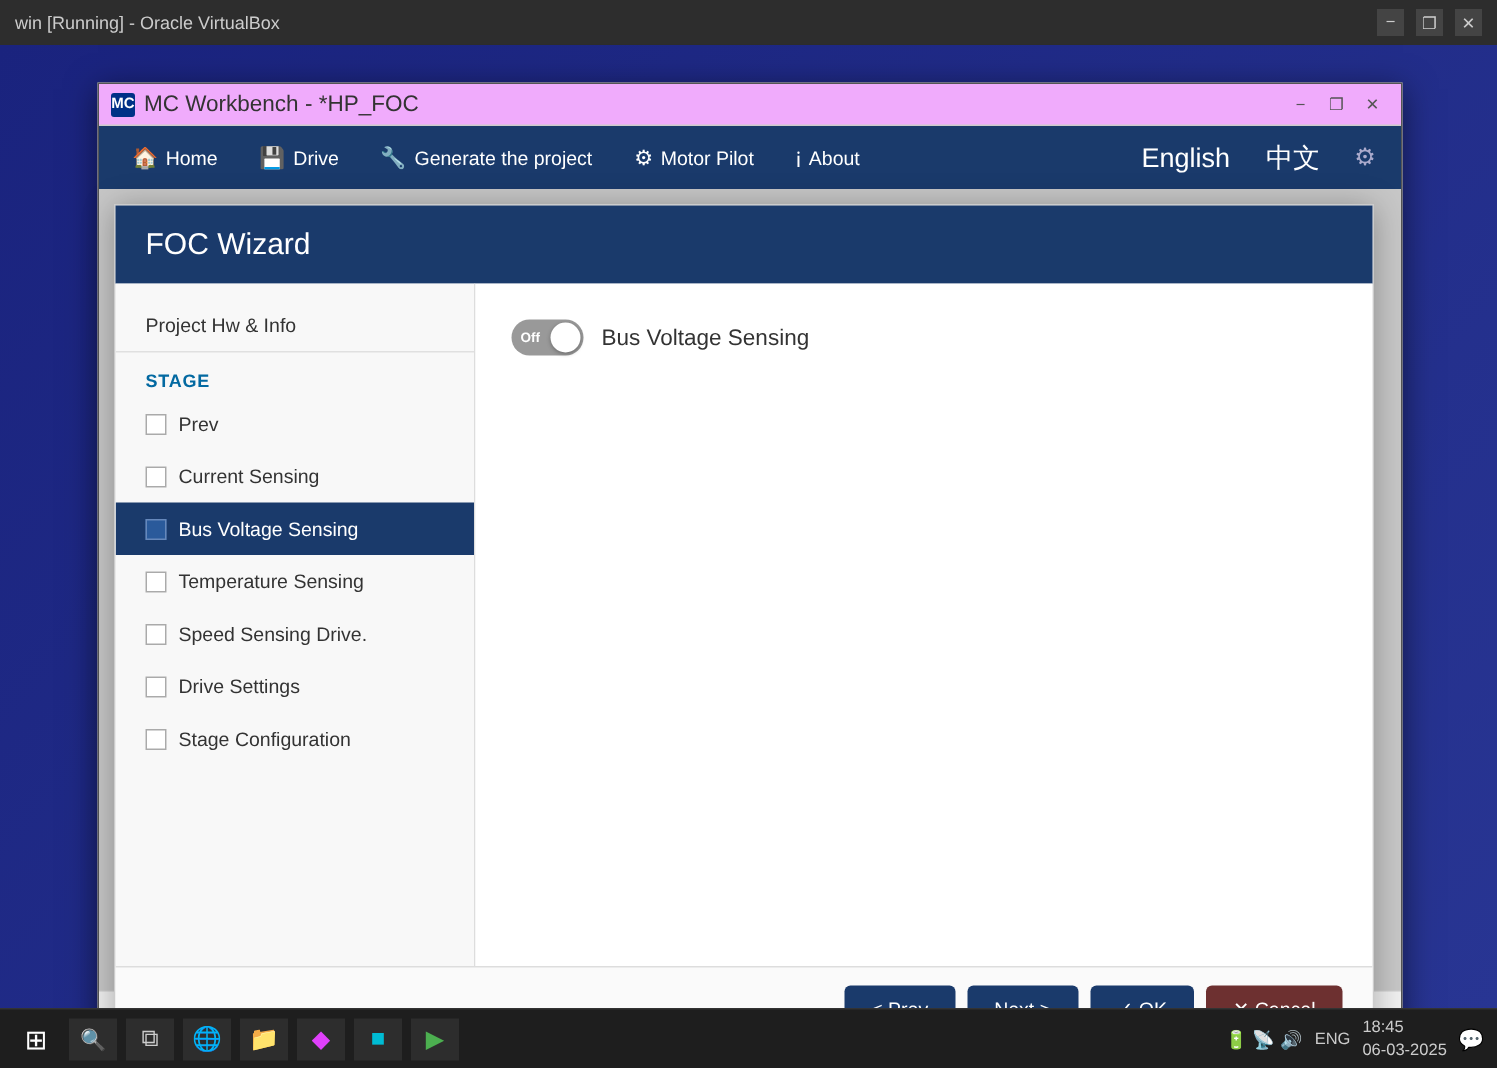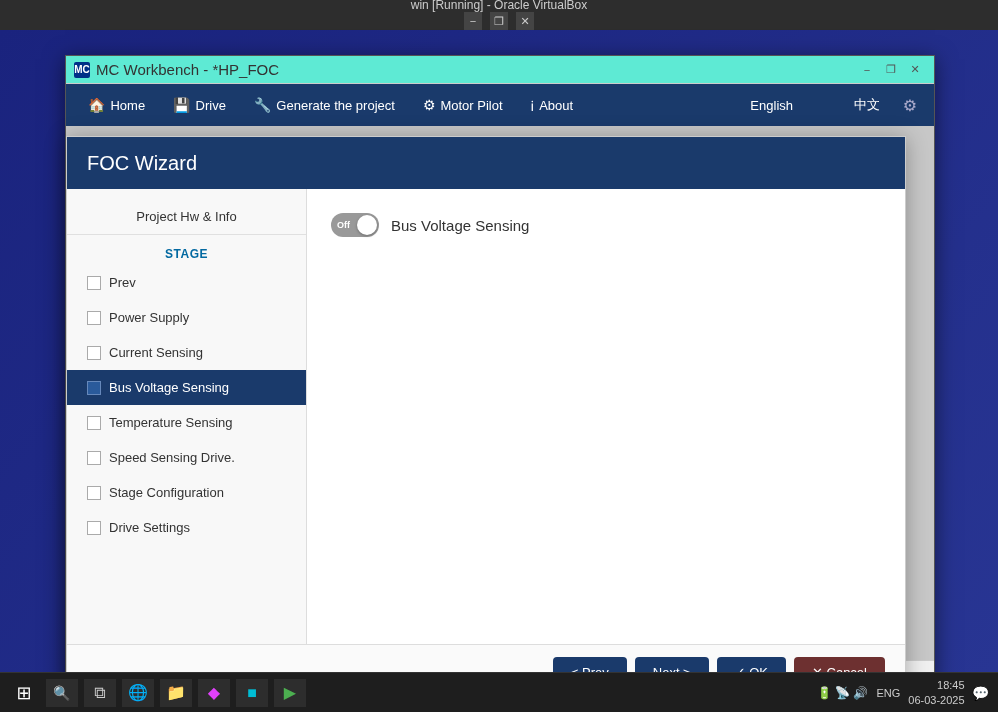--- a/index.html
+++ b/index.html
@@ -11,25 +11,24 @@
       overflow: hidden;
       position: relative;
     }
 
     
     .os-titlebar {
       background: #2d2d2d;
       height: 30px;
       display: flex;
       align-items: center;
-      justify-content: flex-end;
+      justify-content: space-between;
       padding: 0 10px;
       color: #ccc;
       font-size: 12px;
-      flex-direction: column;
     }
     .os-titlebar-controls {
       display: flex;
       gap: 8px;
     }
     .os-titlebar-btn {
       width: 18px; height: 18px;
       background: #444;
       border: none;
       color: #ccc;
@@ -79,21 +78,21 @@
     }
     .taskbar-tray {
       margin-left: auto;
       display: flex;
       align-items: center;
       gap: 8px;
       color: #ccc;
       font-size: 11px;
     }
     .taskbar-time {
-      text-align: right;
+      text-align: left;
       line-height: 1.3;
     }
 
     
     .desktop-bg {
       position: absolute;
       top: 30px;
       left: 0;
       width: 100%;
       height: calc(100% - 70px);
@@ -107,21 +106,21 @@
       left: 65px;
       width: 870px;
       height: 630px;
       background: #fff;
       border: 1px solid #555;
       box-shadow: 0 4px 20px rgba(0,0,0,0.5);
       display: flex;
       flex-direction: column;
     }
     .app-titlebar {
-      background: #5eead4;
+      background: #f0abfc;
       height: 28px;
       display: flex;
       align-items: center;
       padding: 0 8px;
       border-bottom: 1px solid #ccc;
       gap: 6px;
     }
     .app-titlebar-icon {
       width: 16px; height: 16px;
       background: #003087;
@@ -178,22 +177,21 @@
       gap: 8px;
       color: #fff;
       font-size: 13px;
     }
     .lang-btn {
       padding: 4px 8px;
       cursor: pointer;
       color: #fff;
       background: transparent;
       border: none;
-      font-size: 13px;
-      margin-left: 37px;
+      font-size: 18px;
     }
     .gear-icon {
       width: 28px; height: 28px;
       display: flex; align-items: center; justify-content: center;
       color: #aac;
       font-size: 16px;
       cursor: pointer;
     }
 
     
@@ -212,21 +210,21 @@
       top: 0; left: 0; right: 0; bottom: 0;
       background: #f5f5f5;
       opacity: 0.5;
       padding: 20px;
     }
 
     
     .foc-modal {
       position: absolute;
       top: 10px;
-      left: 0;
+      left: 10px;
       width: 840px;
       height: 565px;
       background: #fff;
       border: 1px solid #ccc;
       box-shadow: 0 2px 20px rgba(0,0,0,0.3);
       display: flex;
       flex-direction: column;
     }
     .foc-header {
       background: #1a3a6b;
@@ -235,21 +233,20 @@
       align-items: center;
       padding: 0 20px;
       color: #fff;
       font-size: 20px;
       font-weight: 500;
     }
     .foc-body {
       display: flex;
       flex: 1;
       overflow: hidden;
-      text-align: center;
     }
 
     
     .foc-sidebar {
       width: 240px;
       background: #f8f8f8;
       border-right: 1px solid #ddd;
       overflow-y: auto;
       padding: 10px 0;
     }
@@ -467,45 +464,41 @@
             <span>Project Hw &amp; Info</span>
           </div>
           <div class="sidebar-stage-label">Stage</div>
 
           <div class="sidebar-section-item">
             <div class="sidebar-checkbox"></div>
             <span>Prev</span>
           </div>
           <div class="sidebar-section-item">
             <div class="sidebar-checkbox"></div>
-            <span>Power Supply</span>
-          </div>
-          <div class="sidebar-section-item">
-            <div class="sidebar-checkbox"></div>
             <span>Current Sensing</span>
           </div>
           <div class="sidebar-section-item active">
             <div class="sidebar-checkbox" style="border-color:#6688bb; background:#2a5a9b;"></div>
             <span>Bus Voltage Sensing</span>
           </div>
           <div class="sidebar-section-item">
             <div class="sidebar-checkbox"></div>
             <span>Temperature Sensing</span>
           </div>
           <div class="sidebar-section-item">
             <div class="sidebar-checkbox"></div>
             <span>Speed Sensing Drive.</span>
           </div>
           <div class="sidebar-section-item">
             <div class="sidebar-checkbox"></div>
-            <span>Stage Configuration</span>
+            <span>Drive Settings</span>
           </div>
           <div class="sidebar-section-item">
             <div class="sidebar-checkbox"></div>
-            <span>Drive Settings</span>
+            <span>Stage Configuration</span>
           </div>
         </div>
 
         <div class="foc-content">
           <div class="toggle-row">
             <div class="toggle-switch">
               <span class="toggle-label-off">Off</span>
               <div class="toggle-knob"></div>
             </div>
             <span class="toggle-text">Bus Voltage Sensing</span>

